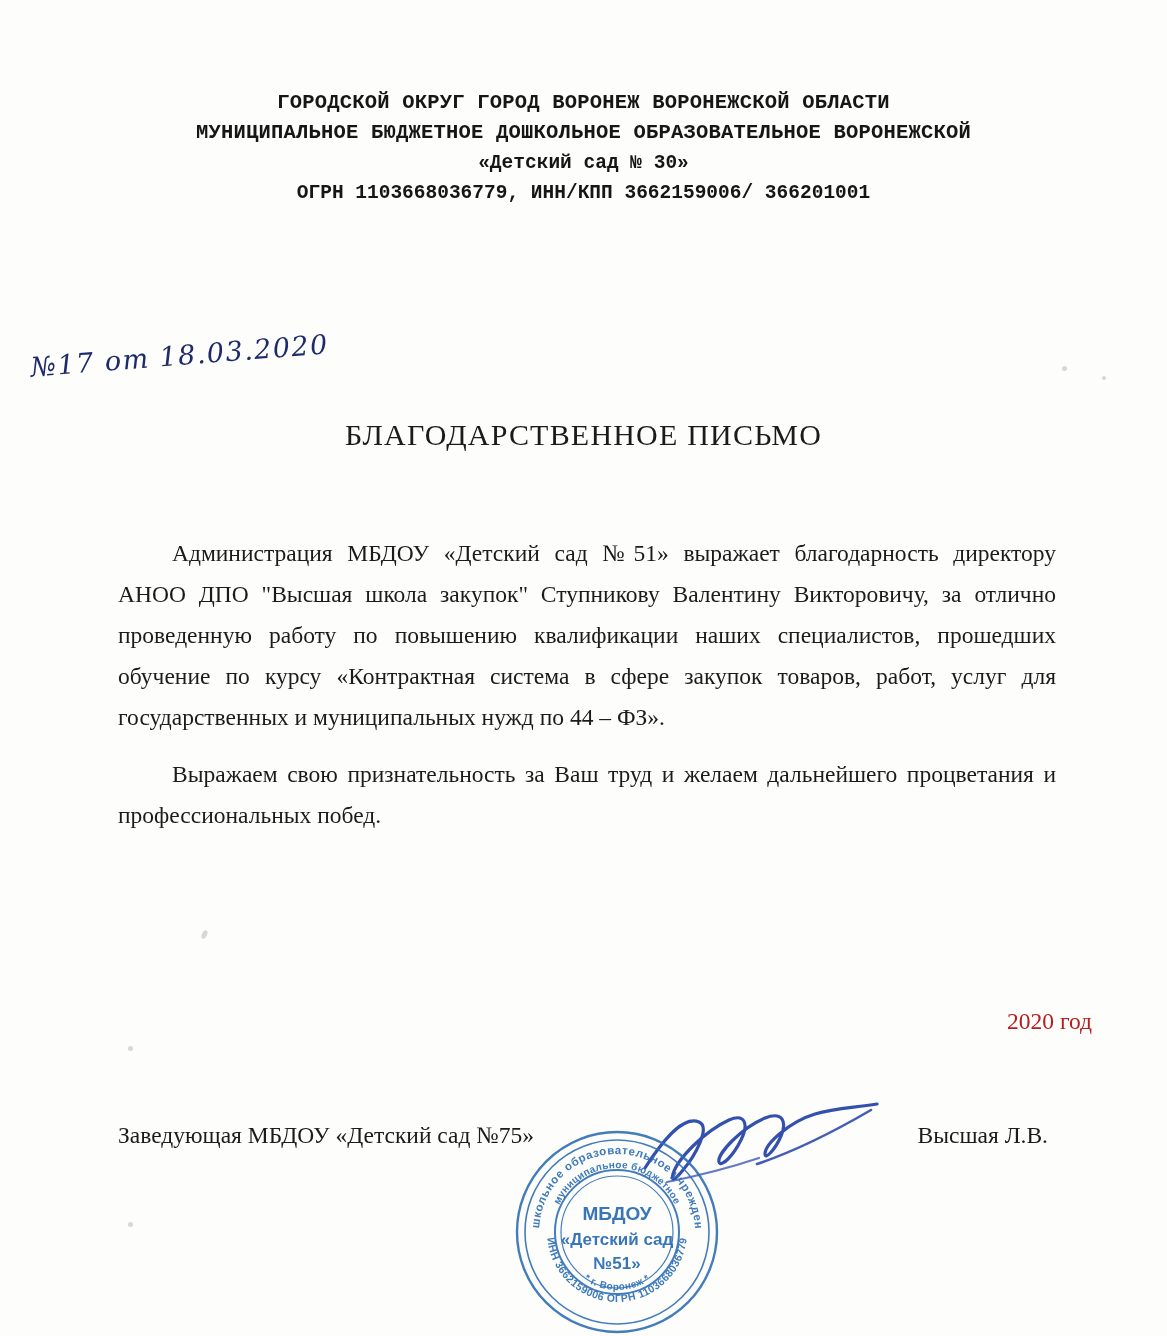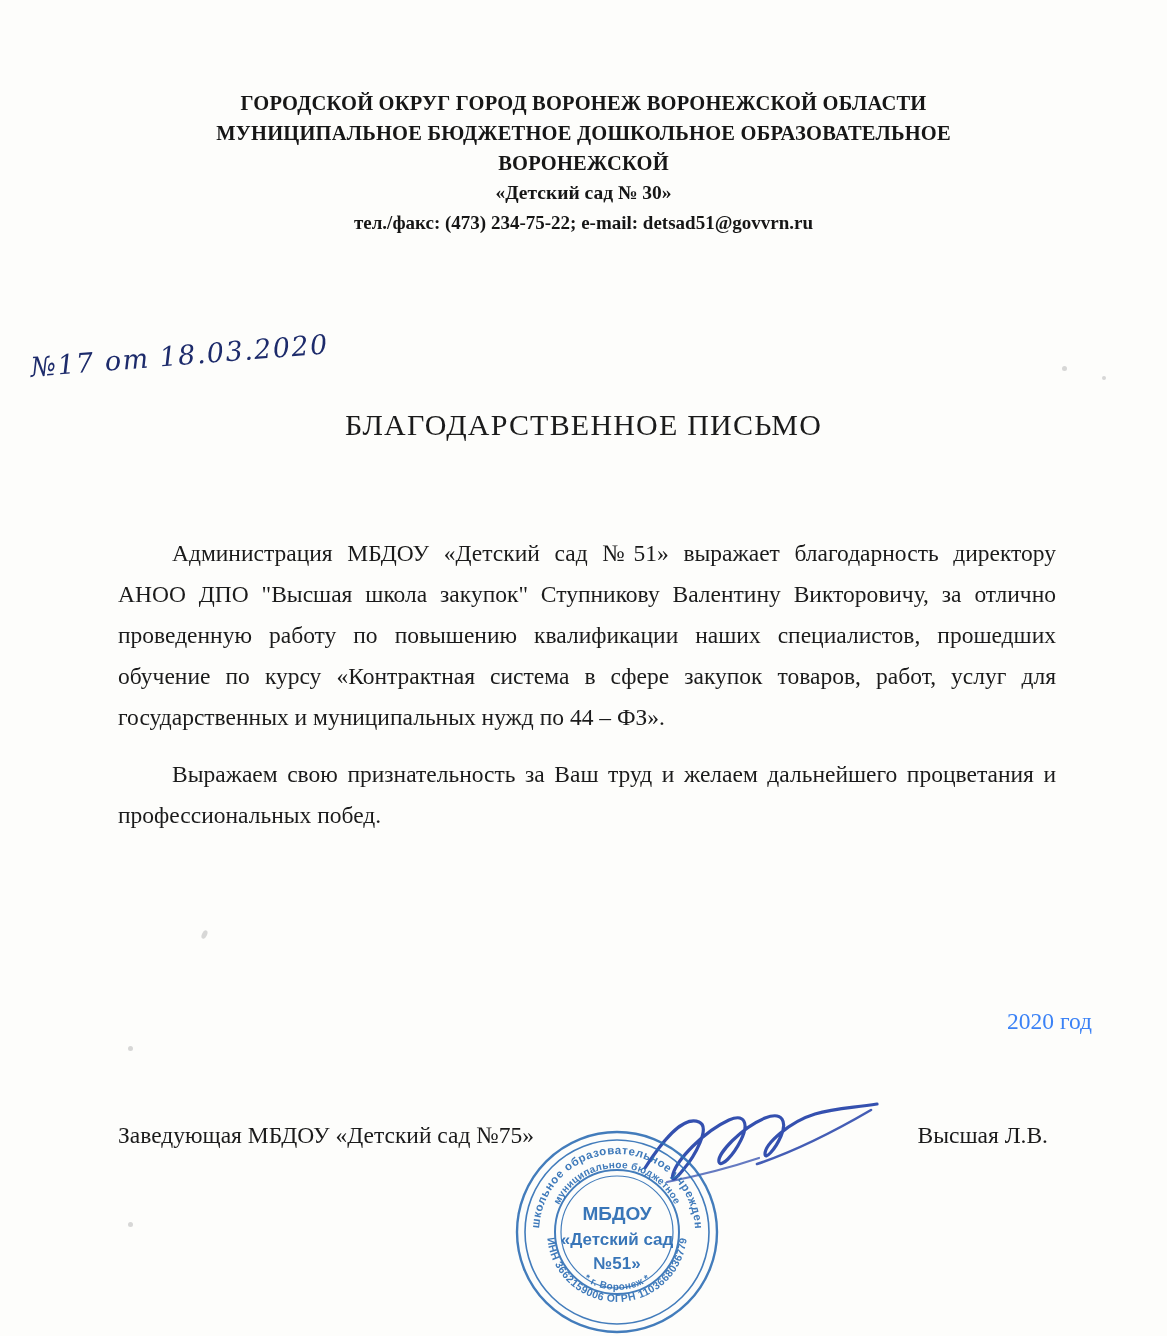--- a/index.html
+++ b/index.html
@@ -22,20 +22,21 @@
 
   
   .letterhead {
     position: absolute;
     top: 88px;
     left: 0;
     right: 0;
     text-align: center;
     font-weight: bold;
     color: #161616;
+    font-family: Liberation Mono, monospace;
   }
   .letterhead .org-line {
     font-size: 20.5px;
     line-height: 30px;
     letter-spacing: 0.2px;
   }
   .letterhead .org-block {
     width: 830px;
     margin: 0 auto;
   }
@@ -57,21 +58,21 @@
     font-size: 27px;
     color: #1d2b6b;
     transform: rotate(-4.5deg);
     letter-spacing: 1.5px;
     white-space: nowrap;
   }
 
   
   .doc-title {
     position: absolute;
-    top: 408px;
+    top: 418px;
     left: 0;
     right: 0;
     text-align: center;
     font-size: 30px;
     letter-spacing: 1.2px;
     color: #1b1b1b;
   }
 
   
   .body-text {
@@ -88,21 +89,21 @@
     margin: 0 0 16px 0;
     text-indent: 54px;
   }
 
   
   .year {
     position: absolute;
     top: 1008px;
     right: 75px;
     font-size: 23.5px;
-    color: #3b82f6;
+    color: #b91c1c;
   }
 
   
   .signature-row {
     position: absolute;
     top: 1122px;
     left: 118px;
     width: 930px;
     font-size: 23.5px;
     color: #1b1b1b;
@@ -153,21 +154,21 @@
 <body>
 
 <div class="page">
 
   <div class="letterhead">
     <div class="org-block">
       <div class="org-line">ГОРОДСКОЙ ОКРУГ ГОРОД ВОРОНЕЖ ВОРОНЕЖСКОЙ ОБЛАСТИ</div>
       <div class="org-line">МУНИЦИПАЛЬНОЕ БЮДЖЕТНОЕ ДОШКОЛЬНОЕ ОБРАЗОВАТЕЛЬНОЕ ВОРОНЕЖСКОЙ</div>
     </div>
     <div class="sub-line">«Детский сад № 30»</div>
-    <div class="sub-line small">тел./факс: (473) 234-75-22; e-mail: detsad51@govvrn.ru</div>
+    <div class="sub-line">ОГРН 1103668036779, ИНН/КПП  3662159006/ 366201001</div>
   </div>
 
   <div class="handwritten">№17 от 18.03.2020</div>
 
   <div class="doc-title">БЛАГОДАРСТВЕННОЕ ПИСЬМО</div>
 
   <div class="body-text">
     <p>Администрация МБДОУ «Детский сад №51» выражает благодарность директору АНОО ДПО "Высшая школа закупок" Ступникову Валентину Викторовичу, за отлично проведенную работу по повышению квалификации наших специалистов, прошедших обучение по курсу «Контрактная система в сфере закупок товаров, работ, услуг для государственных и муниципальных нужд по 44 – ФЗ».</p>
     <p>Выражаем свою признательность за Ваш труд и желаем дальнейшего процветания и профессиональных побед.</p>
   </div>

